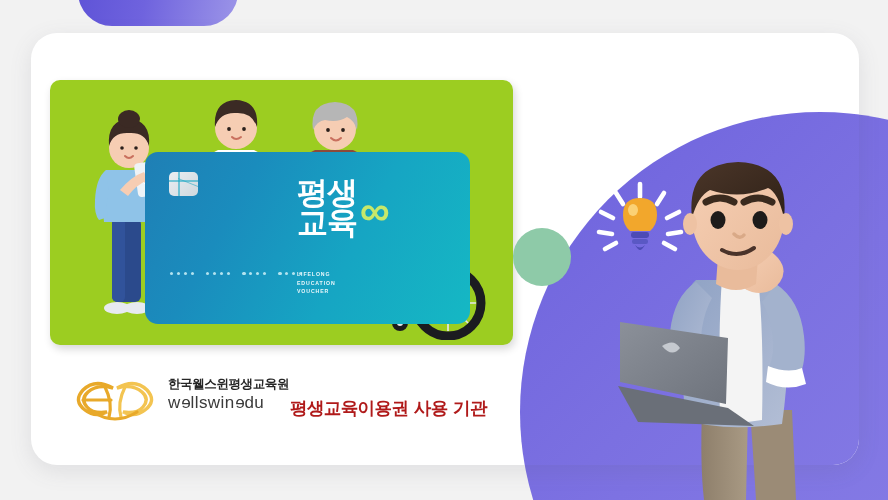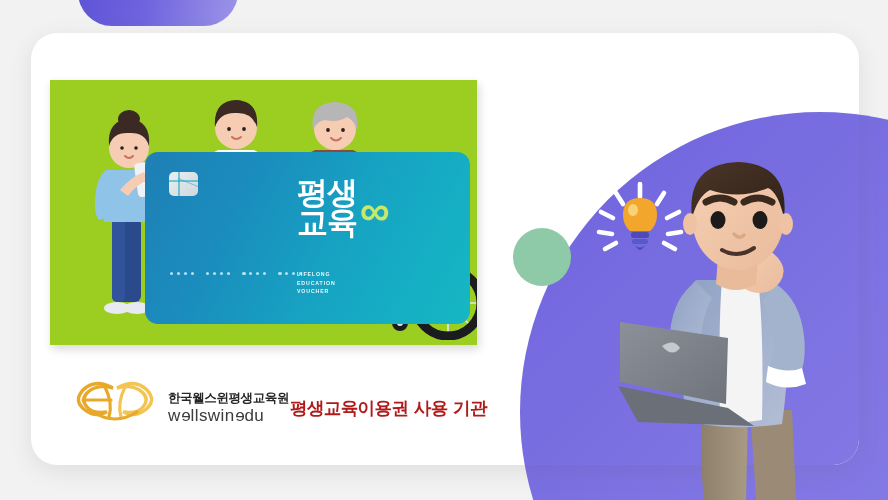--- a/index.html
+++ b/index.html
@@ -39,23 +39,24 @@
   .white-card-inner{position:absolute;inset:0;}
 
   
   .card-purple{
     position:absolute;left:489px;top:79px;width:600px;height:600px;border-radius:50%;
     background:linear-gradient(135deg,#6d62dd 0%,#7b70e1 35%,#8f86e9 100%);
   }
 
   
   .green-img{
-    position:absolute;left:50px;top:80px;width:427px;height:265px;
+    position:absolute;left:50px;top:80px;width:463px;height:265px;
     background:#9ccd21;overflow:hidden;z-index:3;
     box-shadow:2px 4px 9px rgba(0,0,0,.16);
+    border-radius:10px;
   }
 
   
   .p-woman{position:absolute;left:40px;top:20px;width:78px;height:230px;}
   .p-man{position:absolute;left:140px;top:18px;width:92px;height:80px;}
   .p-elder{position:absolute;left:235px;top:20px;width:100px;height:78px;}
   .p-wheel{position:absolute;left:320px;top:75px;width:145px;height:185px;}
 
   
   .blue-card{
@@ -90,21 +91,21 @@
     position:absolute;left:215px;top:38px;color:#c7e86a;font-size:42px;
     font-weight:700;line-height:1;
   }
   .card-en{
     position:absolute;left:152px;top:118px;color:#eaf7fb;
     font-size:5.2px;font-weight:700;letter-spacing:.9px;line-height:1.65;
   }
 
   
   .logo-row{
-    position:absolute;left:75px;top:378px;display:flex;align-items:flex-end;gap:13px;z-index:5;
+    position:absolute;left:75px;top:378px;display:flex;align-items:flex-start;gap:13px;z-index:5;
   }
   .logo-mark{width:80px;height:46px;position:relative;flex:none;}
   .logo-text{display:flex;flex-direction:column;line-height:1;}
   .logo-ko{
     font-size:12.5px;color:#262626;font-weight:700;letter-spacing:-.4px;
     font-family:"DejaVu Sans","Liberation Sans",sans-serif;
   }
   .logo-en{
     font-size:17px;color:#3b3b3b;letter-spacing:.4px;margin-top:3px;font-weight:400;
     font-family:"Liberation Sans",sans-serif;

